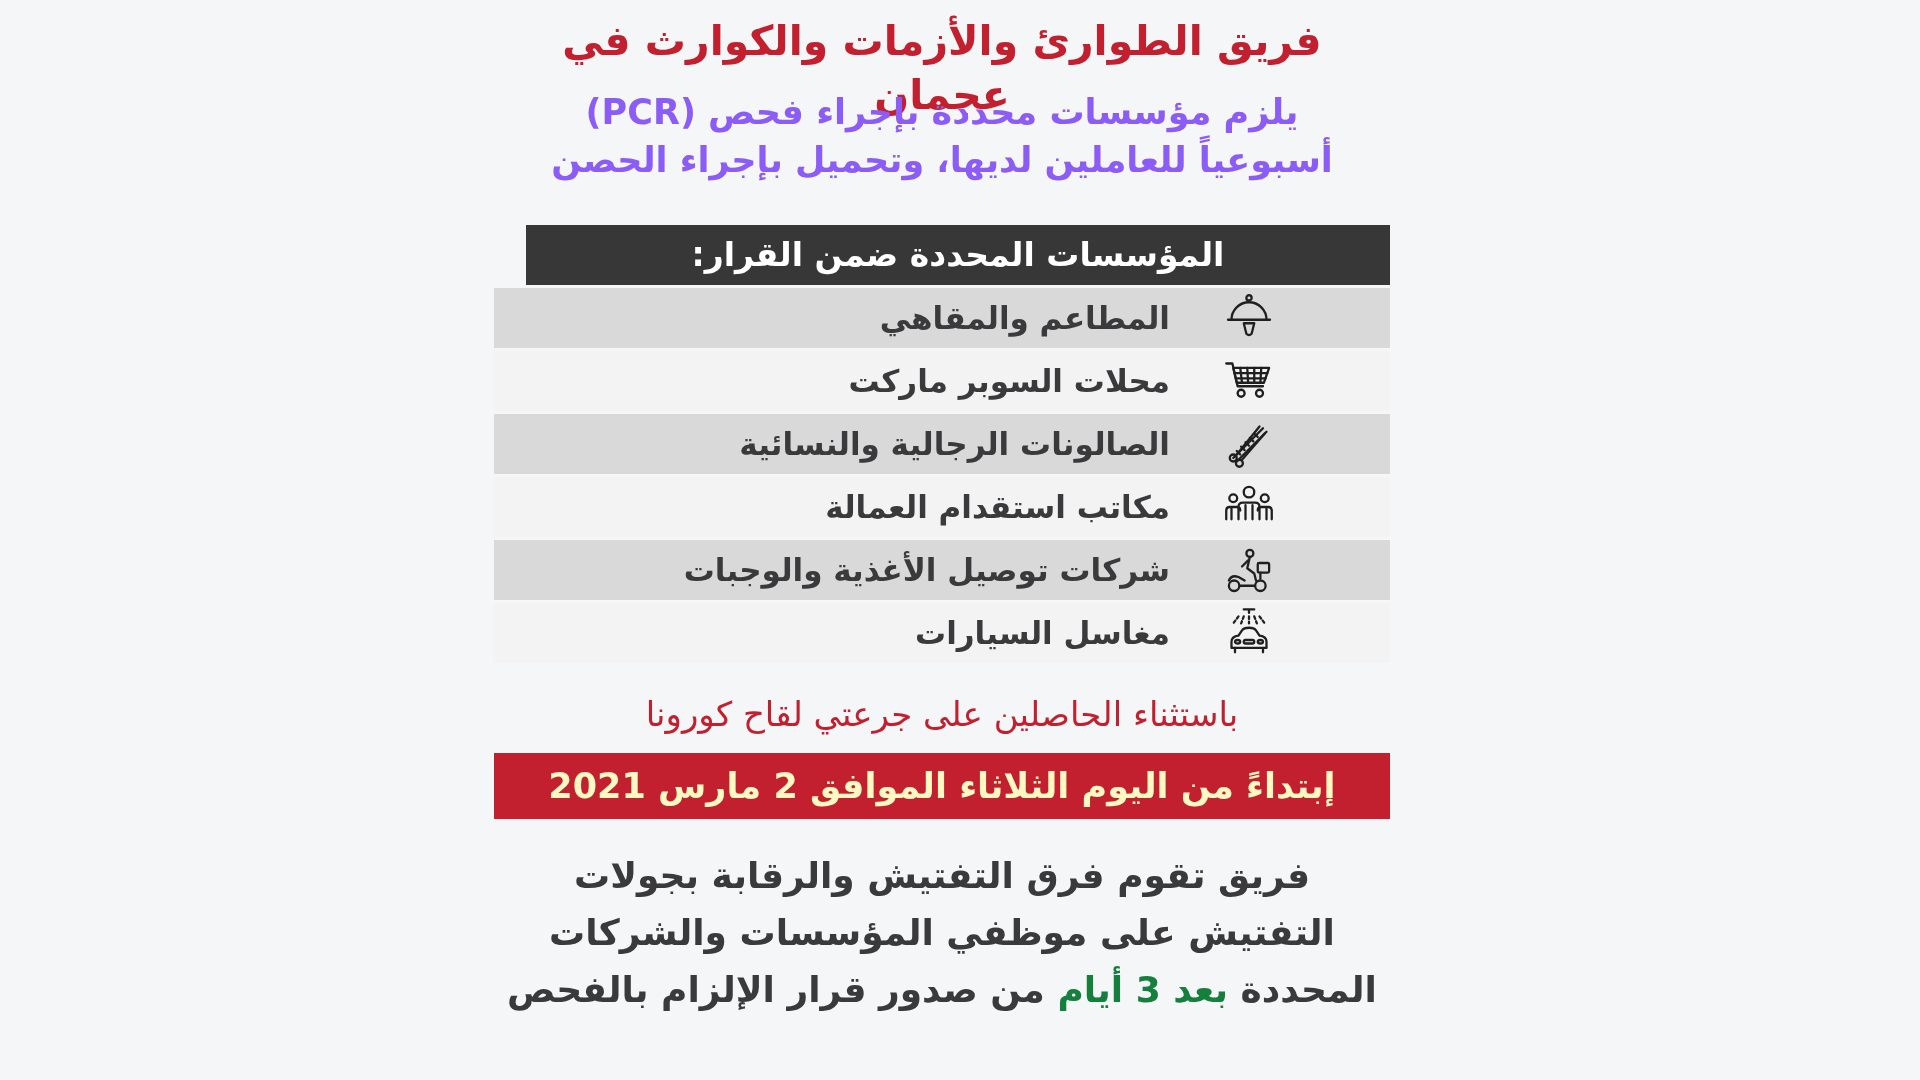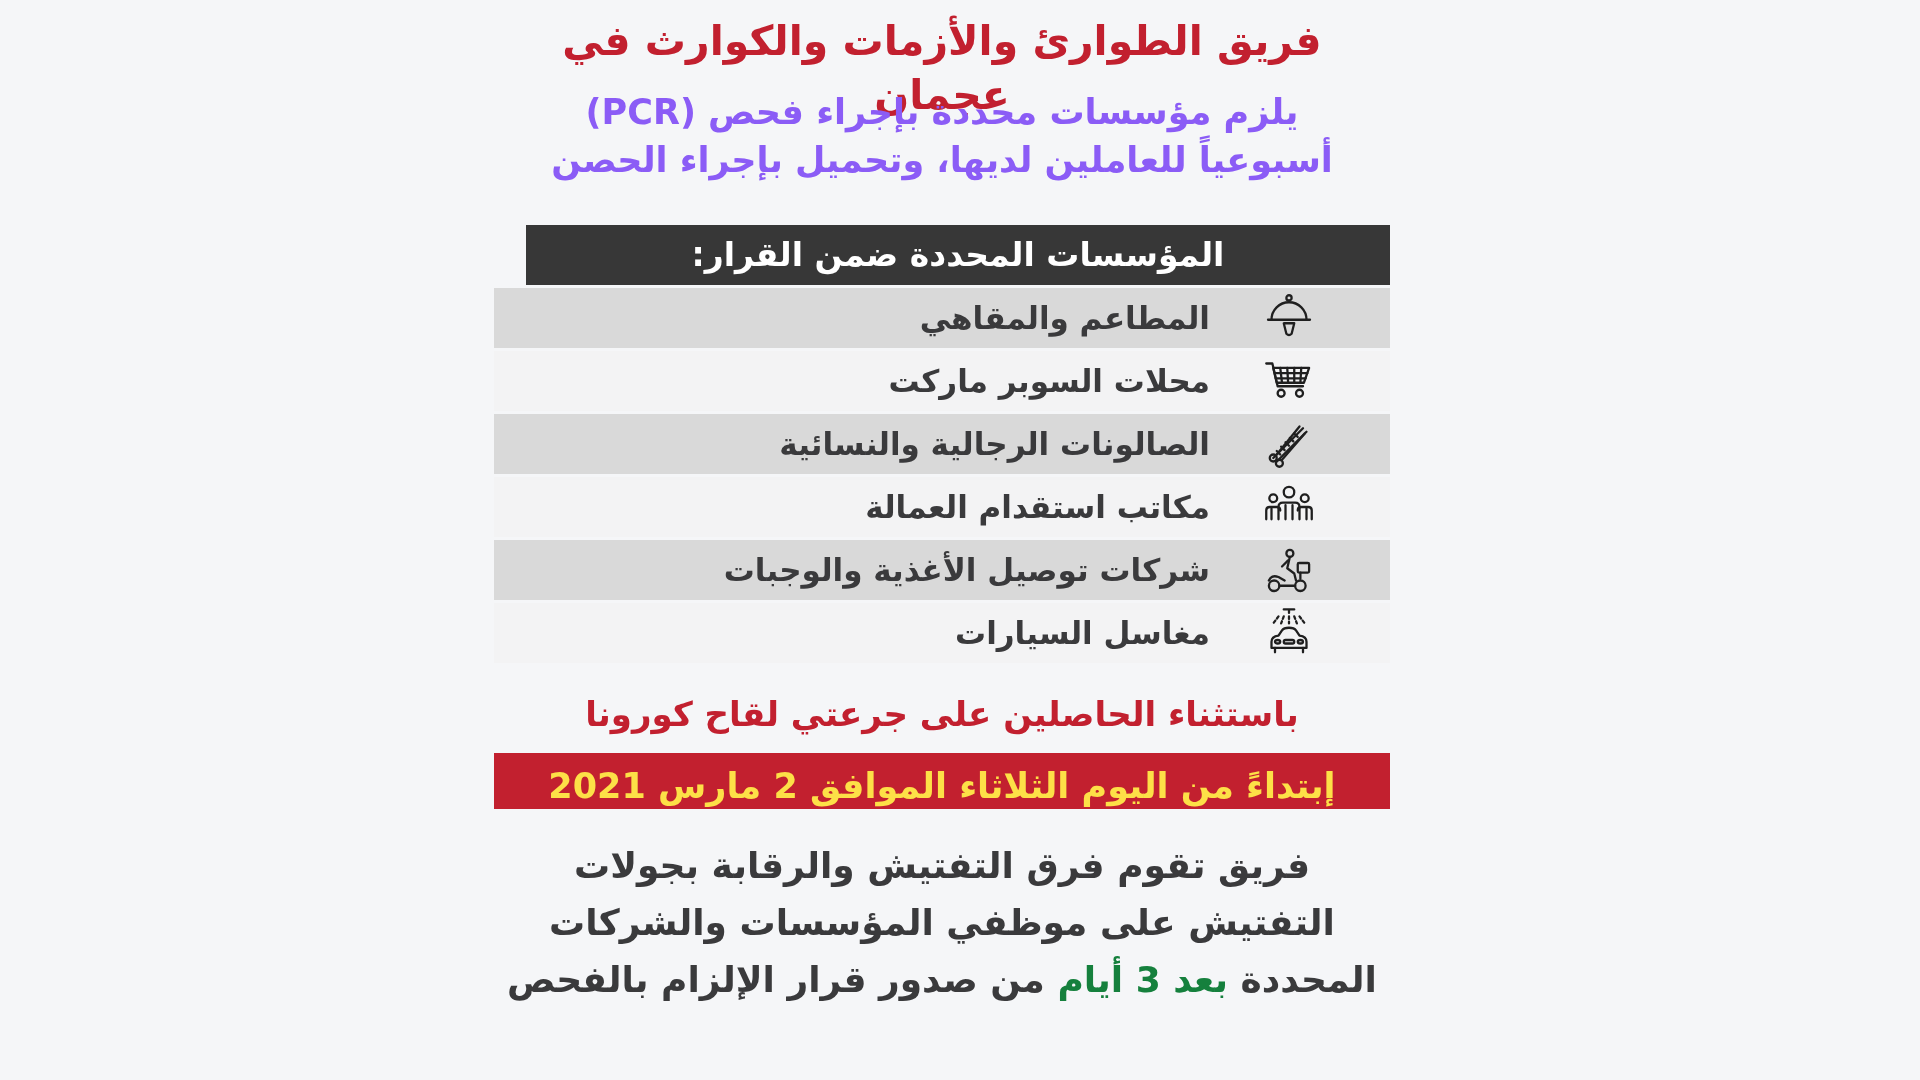--- a/index.html
+++ b/index.html
@@ -22,41 +22,41 @@
   }
   .dark-bar{
     margin-top:41px; height:60px; line-height:60px;
     background:#373737; color:#ffffff;
     font-size:33px; font-weight:bold;margin-left:32px;
   }
   .rows{ margin-top:3px; }
   .row{
     height:60px; margin-bottom:3px;
     display:flex; align-items:center;
-    padding-right:68px;
+    padding-right:108px;
   }
   .row:nth-child(odd){ background:#d9d9d9; }
   .row:nth-child(even){ background:#f3f3f4; }
   .icon-box{
     width:66px; height:58px; flex:0 0 66px;
     display:flex; align-items:center; justify-content:center;
   }
   .icon-box svg{ width:56px; height:56px; }
   .row-label{
     margin-right:46px;
     font-size:31px; font-weight:bold; color:#3a3a3c;
     white-space:nowrap;
   }
   .exception{
     margin-top:26px; height:50px; line-height:50px;
-    font-size:34px; font-weight:bold; color:#c2202f;
+    font-size:34px; font-weight:normal; color:#c2202f;
   }
   .banner{
-    margin-top:14px; height:56px; line-height:66px;
-    background:#c2202f; color:#fde047;
+    margin-top:14px; height:66px; line-height:66px;
+    background:#c2202f; color:#fef9c3;
     font-size:35px; font-weight:bold;
   }
   .footer-par{
     margin-top:28px; font-size:36px; line-height:57px;
     font-weight:bold; color:#3a3a3c;
   }
   .hl-red{ color:#15803d; }
   svg{ stroke:#1f1f1f; fill:none; stroke-width:2.6;
        stroke-linecap:round; stroke-linejoin:round; }
 </style>

